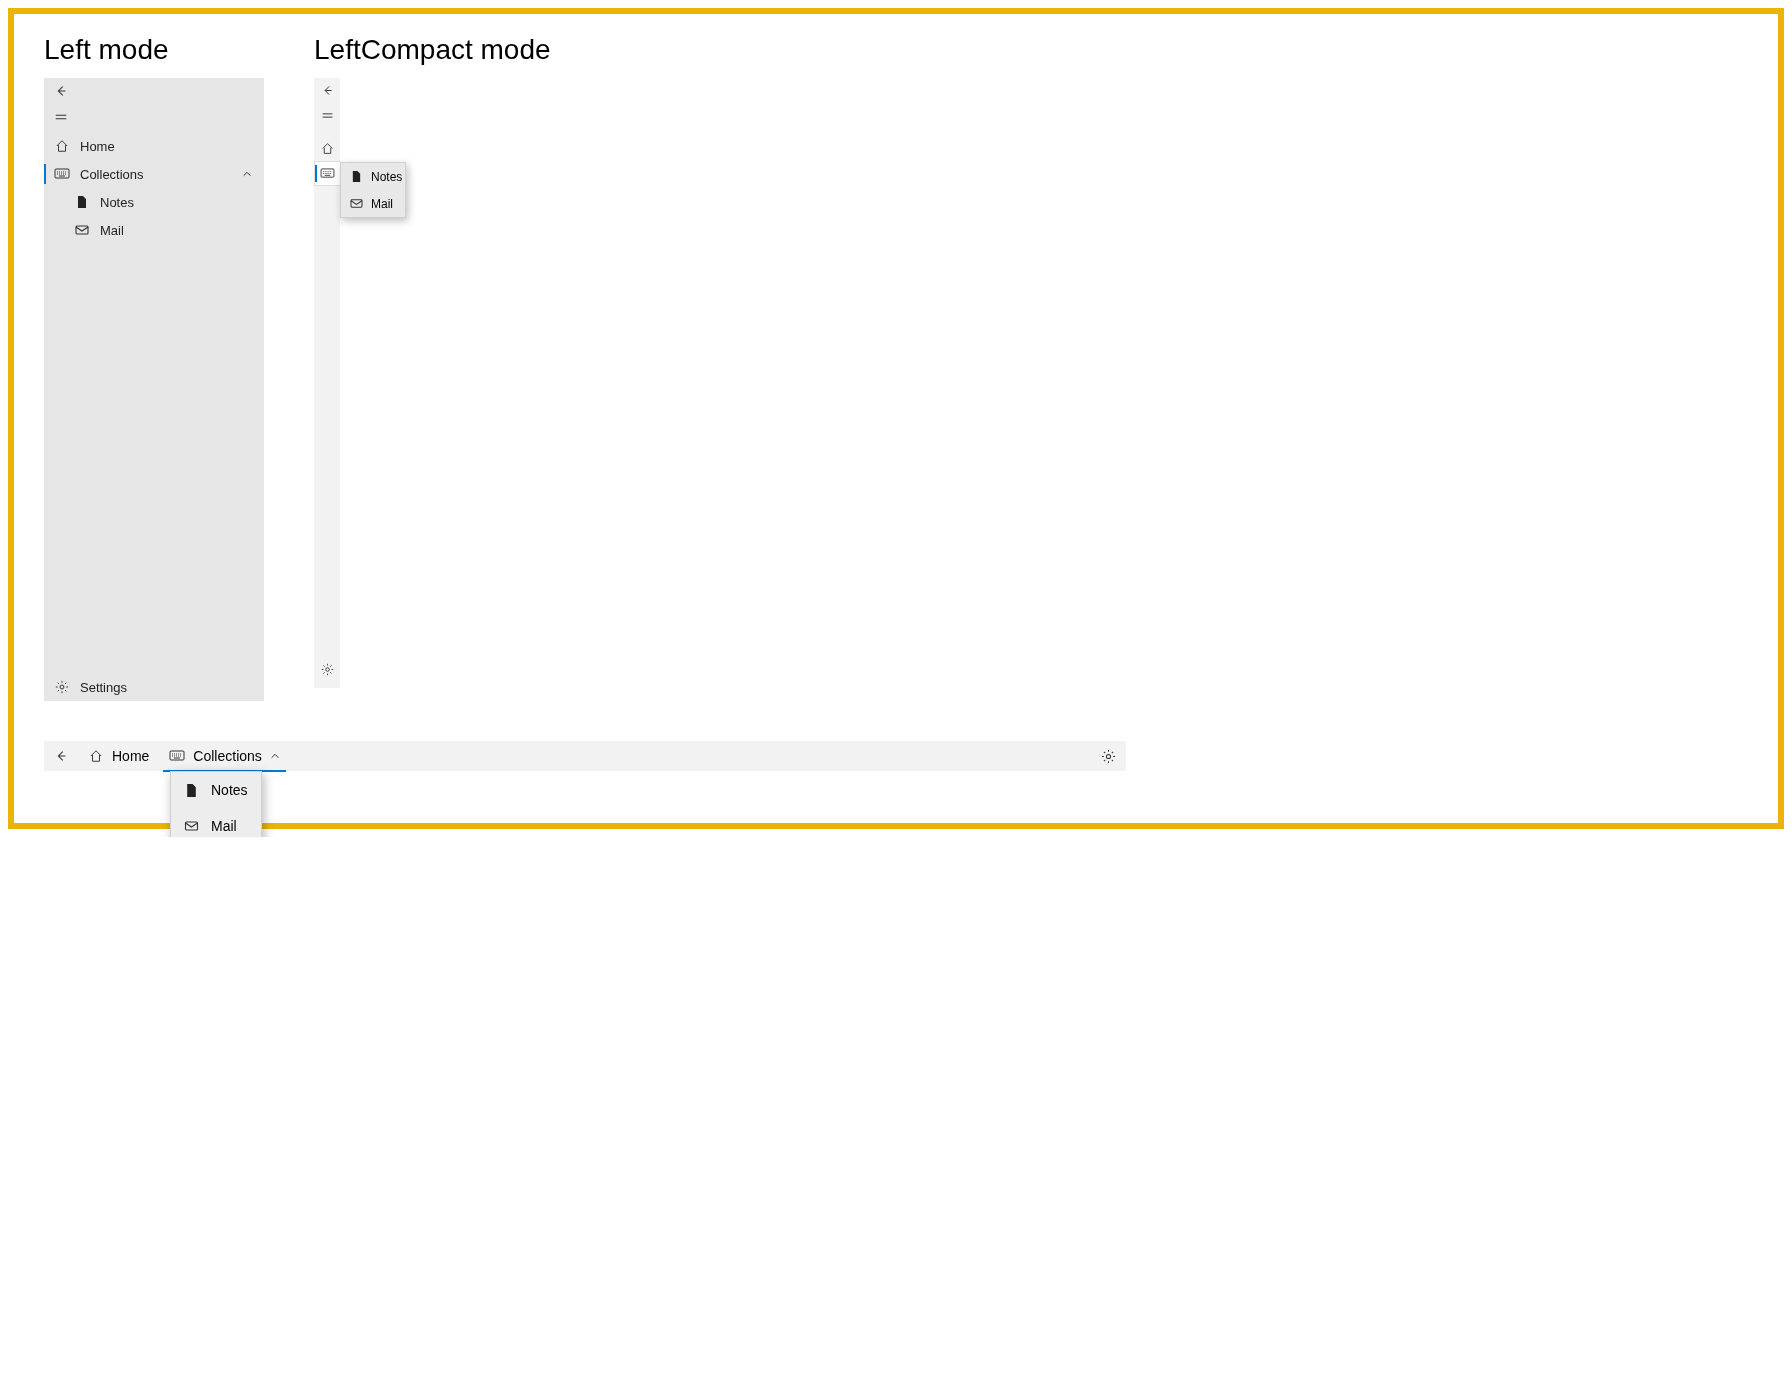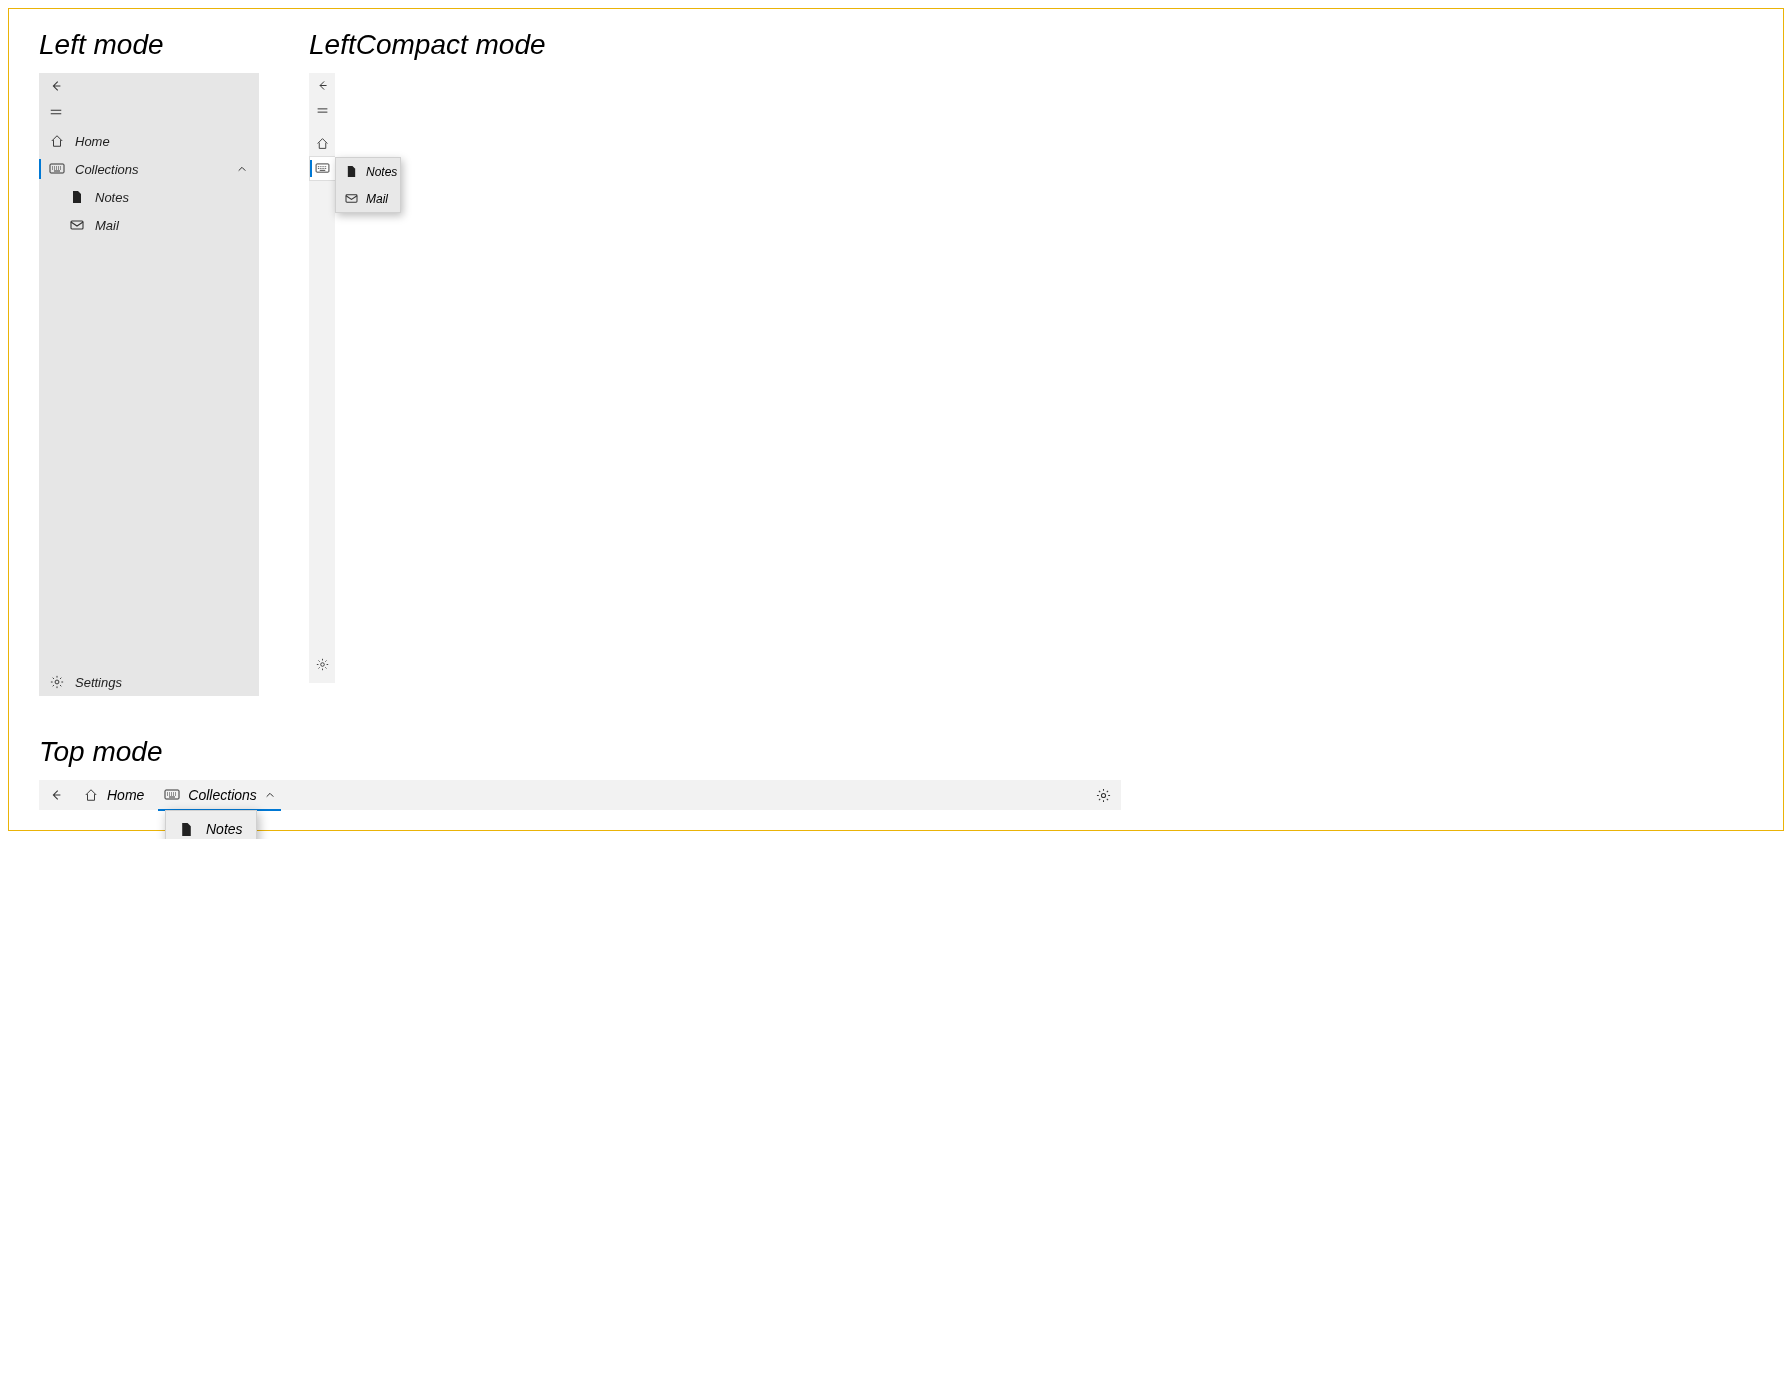--- a/index.html
+++ b/index.html
@@ -2,26 +2,25 @@
 <html><head>
   <meta charset="utf-8">
   <style>
     * { box-sizing: border-box; margin: 0; padding: 0; }
     body {
       font-family: "Segoe UI", -apple-system, BlinkMacSystemFont, sans-serif;
       background: #fff;
       padding: 8px;
     }
     .container {
-      border: 1px solid #eab308;
+      border: 6px solid #eab308;
       width: 100%;
       height: 100%;
-      padding: 20px 30px 20px 30px;
-      position: relative;
-      font-style: italic;
+      padding: 20px 30px 52px 30px;
+      position: relative;
     }
     .section-title {
       font-size: 28px;
       font-weight: 400;
       color: #000;
       margin-bottom: 12px;
     }
     .row1 {
       display: flex;
       gap: 50px;
@@ -297,21 +296,20 @@
                 </svg>
             </span>
             <span>Mail</span>
           </div>
         </div>
       </div>
     </div>
   </div>
 
   <div>
-    <h2 class="section-title">Top mode</h2>
     <div style="position:relative; width:1082px;">
       <div class="top-bar">
         <div class="top-btn" style="padding:0 10px;">
           <svg width="14" height="14" viewBox="0 0 16 16">
               <path class="ic-stroke" stroke-width="1.2" d="M10 3 L5 8 L10 13 M5 8 H13"></path>
             </svg>
         </div>
         <div class="top-btn">
           <span class="icon-slot">
             <svg width="14" height="14" viewBox="0 0 16 16">

